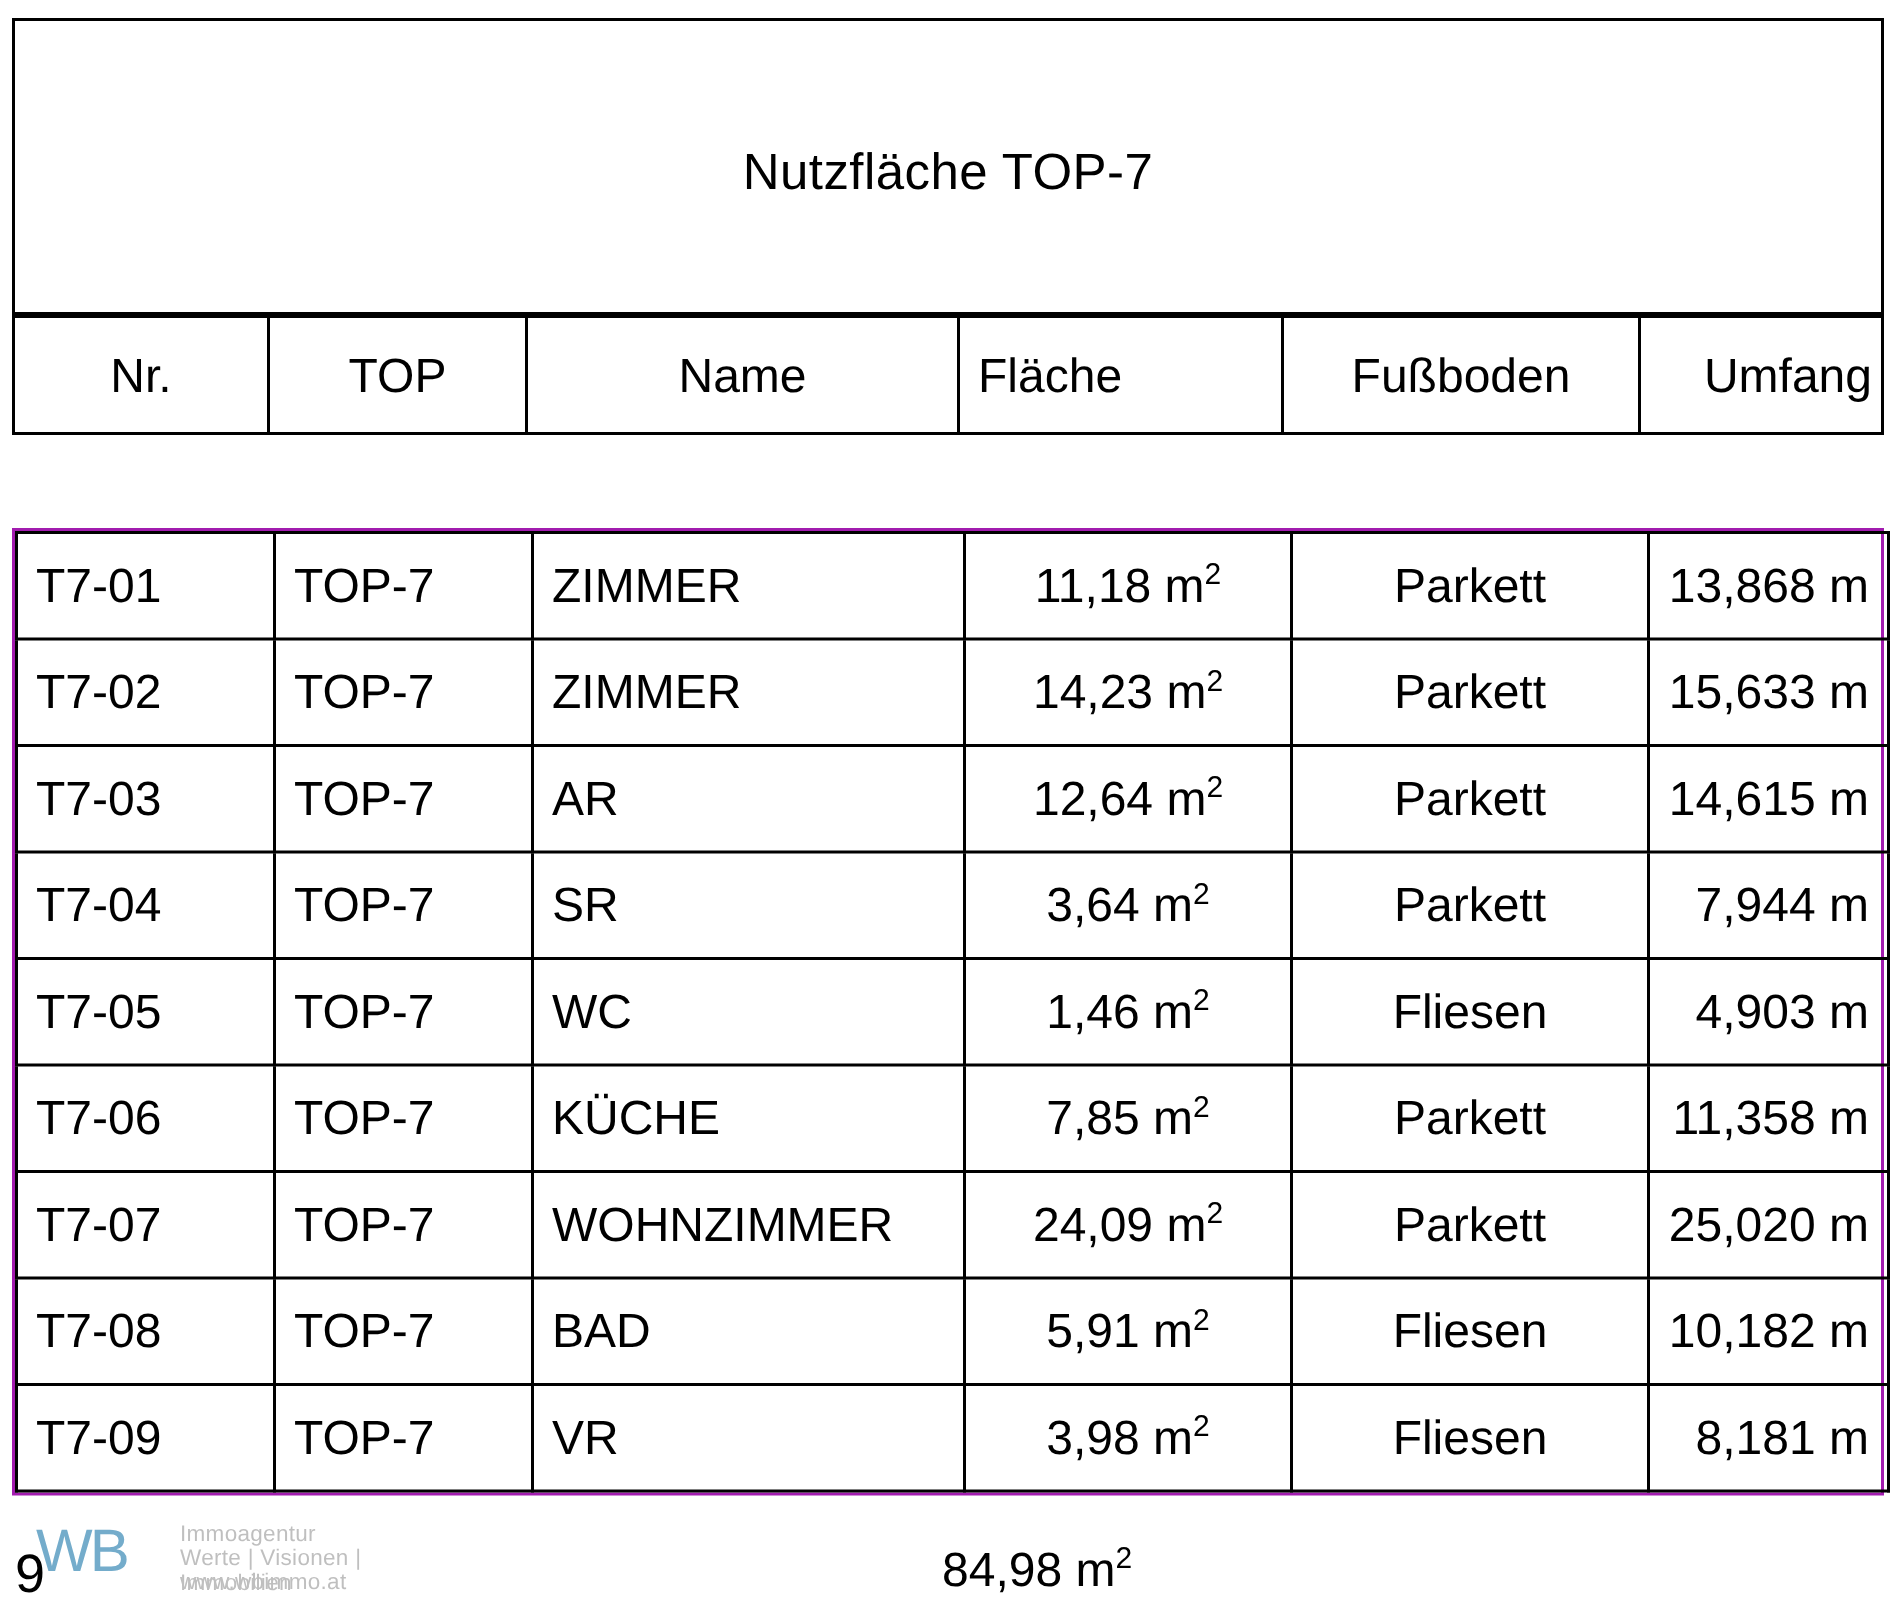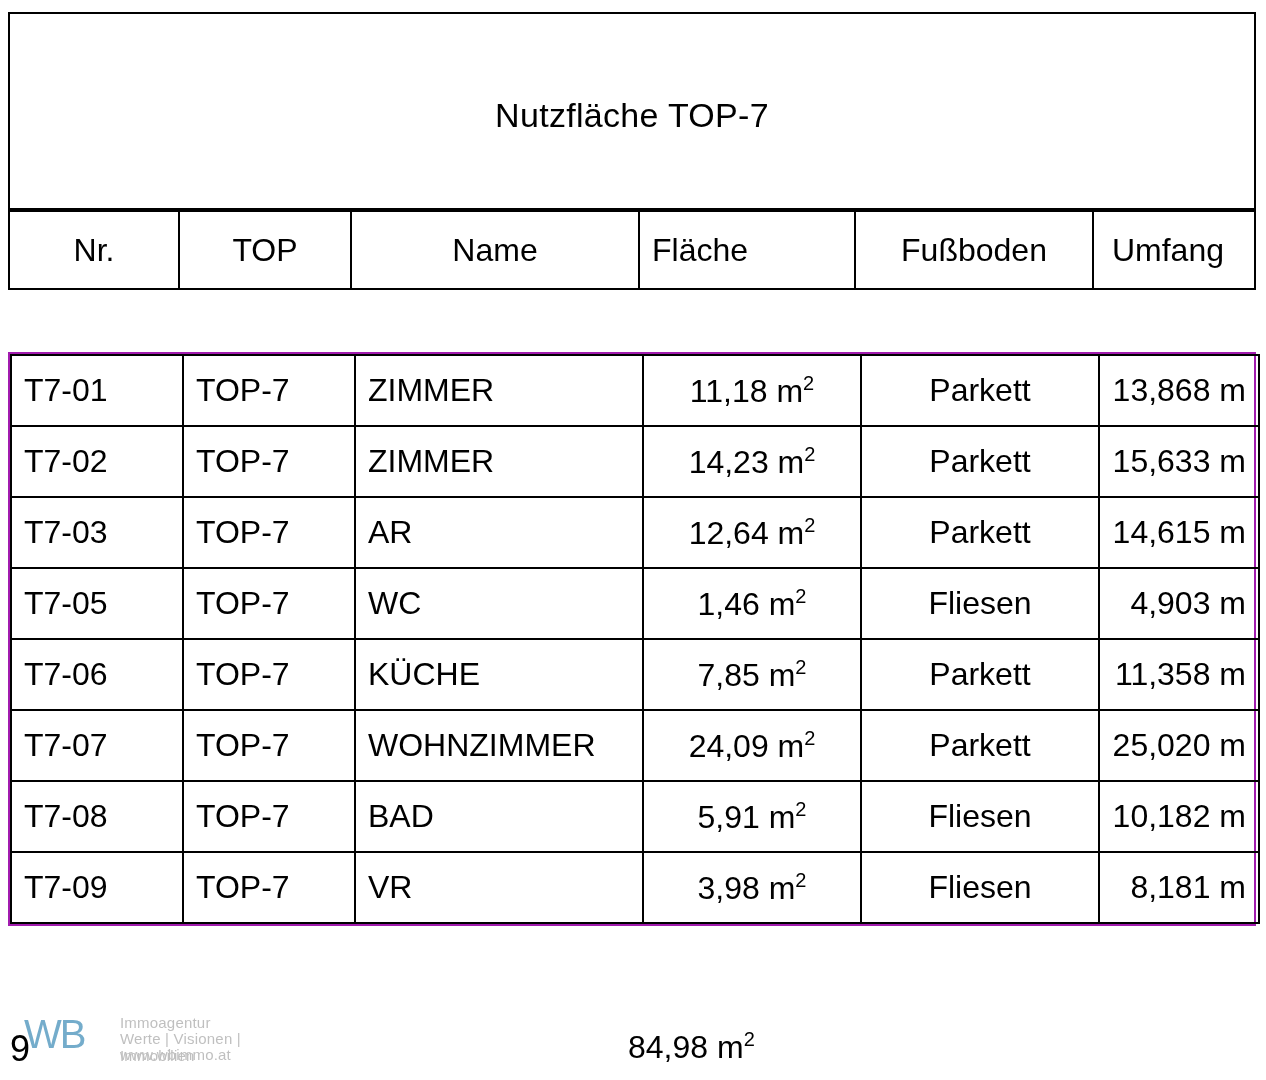--- a/index.html
+++ b/index.html
@@ -186,21 +186,21 @@
     <div class="hdr-cell" style="left:642px; width:212px; padding-right:12px;">
       <span>Fläche</span>
     </div>
     <div class="hdr-sep" style="left:844px;"></div>
 
     <div class="hdr-cell" style="left:846px; width:236px; justify-content:center;">
       <span>Fußboden</span>
     </div>
     <div class="hdr-sep" style="left:1082px;"></div>
 
-    <div class="hdr-cell" style="left:1084px; width:160px; justify-content:flex-end; padding-right:30px;">
+    <div class="hdr-cell" style="left:1084px; width:160px; justify-content:flex-end; padding-right:6px;">
       <span>Umfang</span>
     </div>
   </div>
 
   <div class="data-box">
     <table class="data">
       <tbody>
         <tr>
           <td class="c-nr">T7-01</td>
           <td class="c-top">TOP-7</td>
@@ -217,20 +217,28 @@
           <td class="c-floor">Parkett</td>
           <td class="c-umfang">15,633 m</td>
         </tr>
         <tr>
           <td class="c-nr">T7-03</td>
           <td class="c-top">TOP-7</td>
           <td class="c-name">AR</td>
           <td class="c-flaeche"><span>12,64 m</span><sup class="sq">2</sup></td>
           <td class="c-floor">Parkett</td>
           <td class="c-umfang">14,615 m</td>
+        </tr>
+        <tr>
+          <td class="c-nr">T7-04</td>
+          <td class="c-top">TOP-7</td>
+          <td class="c-name">SR</td>
+          <td class="c-flaeche"><span>3,64 m</span><sup class="sq">2</sup></td>
+          <td class="c-floor">Parkett</td>
+          <td class="c-umfang">7,944 m</td>
         </tr>
         <tr>
           <td class="c-nr">T7-05</td>
           <td class="c-top">TOP-7</td>
           <td class="c-name">WC</td>
           <td class="c-flaeche"><span>1,46 m</span><sup class="sq">2</sup></td>
           <td class="c-floor">Fliesen</td>
           <td class="c-umfang">4,903 m</td>
         </tr>
         <tr>

